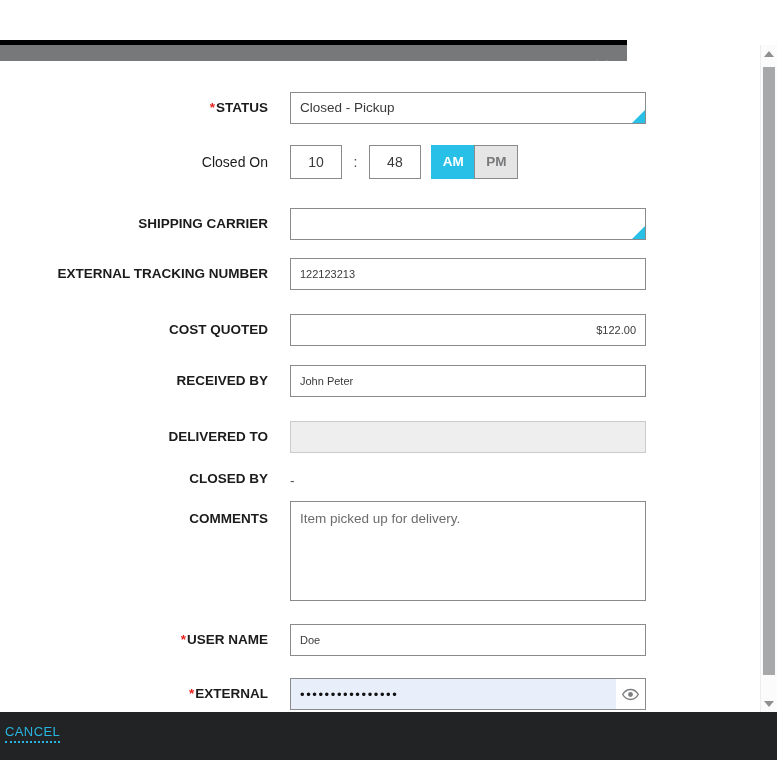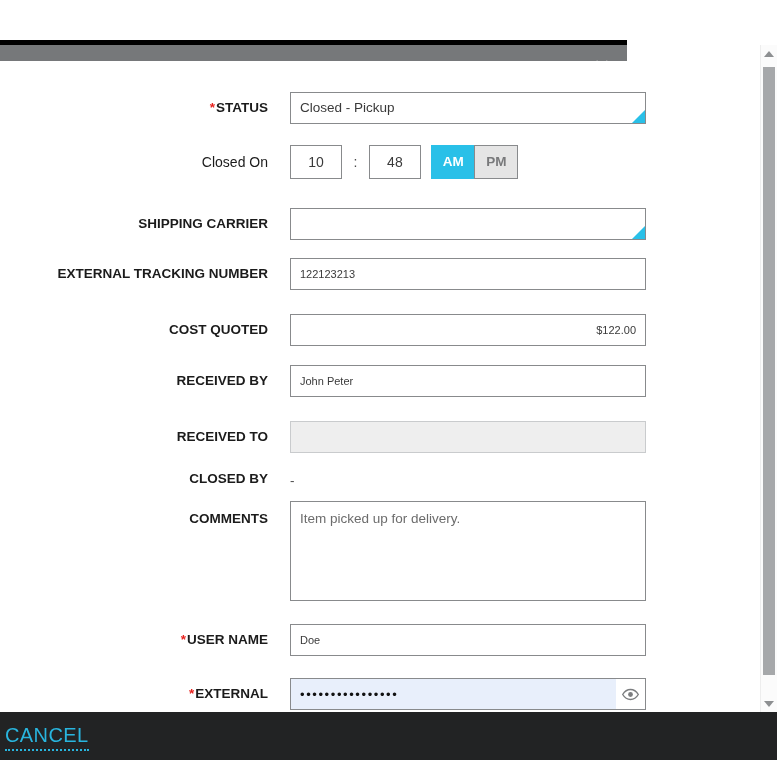--- a/index.html
+++ b/index.html
@@ -289,21 +289,21 @@
     left: 0; bottom: 0;
     width: 777px;
     height: 48px;
     background: #222324;
   }
   .cancel-link {
     position: absolute;
     left: 5px;
     top: 12px;
     color: #29b5de;
-    font-size: 20px;
+    font-size: 13px;
     letter-spacing: 0.4px;
     border-bottom: 2px dotted #29b5de;
     padding-bottom: 2px;
     cursor: pointer;
     user-select: none;
   }
   .update-btn {
     position: absolute;
     right: 8px;
     top: 8px;
@@ -379,21 +379,21 @@
     </div>
 
     <div class="row" style="top: 304px;">
       <div class="label" style="top: 8px;">RECEIVED BY</div>
       <div class="field" style="top: 0;">
         <input class="input" type="text" value="John Peter" style="">
       </div>
     </div>
 
     <div class="row" style="top: 360px;">
-      <div class="label" style="top: 8px;">RECEIVED TO</div>
+      <div class="label" style="top: 8px;">DELIVERED TO</div>
       <div class="field" style="top: 0;">
         <input class="input disabled" type="text" disabled="" value="" style="">
       </div>
     </div>
 
     <div class="row" style="top: 410px;">
       <div class="label" style="top: 0;">CLOSED BY</div>
       <div class="field" style="top: 0;">
         <span class="static-value">-</span>
       </div>

